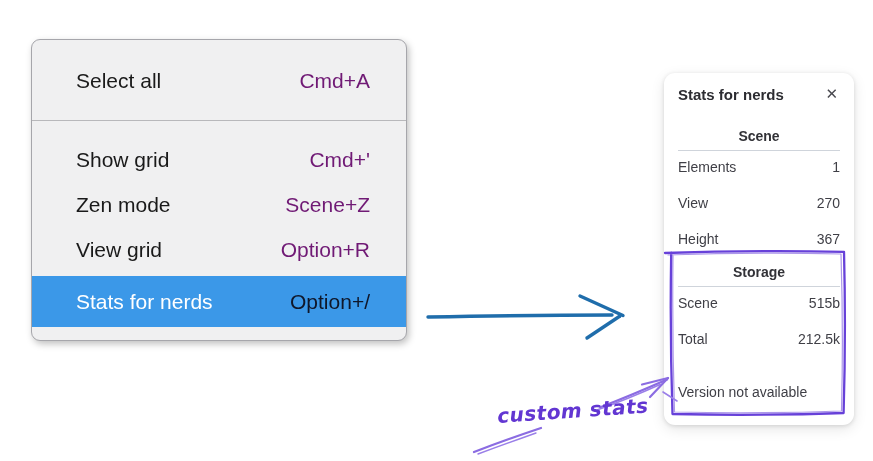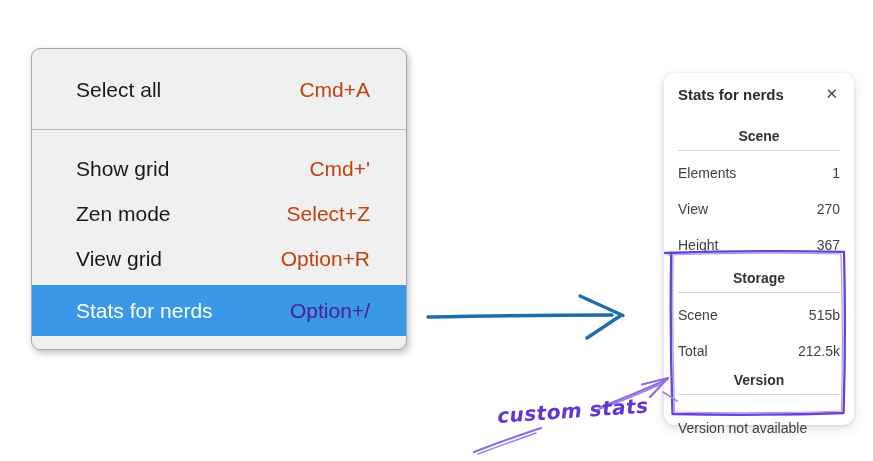--- a/index.html
+++ b/index.html
@@ -3,53 +3,53 @@
 <meta charset="utf-8">
 <style>
   html,body{margin:0;padding:0;background:#fff;}
   #stage{
     position:relative;width:873px;height:461px;background:#ffffff;
     font-family:"Liberation Sans",sans-serif;overflow:hidden;
   }
 
   
   .menu{
-    position:absolute;left:31px;top:48px;width:376px;height:302px;
+    position:absolute;left:31px;top:39px;width:376px;height:302px;
     background:#f0f0f1;border:1px solid #a6a6ab;border-radius:9px;
     box-shadow:2px 3px 7px rgba(0,0,0,.25);box-sizing:border-box;overflow:hidden;
   }
   .menu-sect-1{padding-top:18px;padding-bottom:17px;}
   .menu-sect-2{border-top:1px solid #b8b8bb;padding-top:16px;padding-bottom:0;}
   .menu-item{
     height:45px;display:flex;align-items:center;justify-content:space-between;
     padding:0 36px 0 44px;font-size:21px;color:#1a1a1a;cursor:default;
   }
-  .menu-item .shortcut{color:#c2410c;}
+  .menu-item .shortcut{color:#701a75;}
   .menu-item.highlighted{height:51px;margin-top:4px;background:#3b98e8;color:#ffffff;}
-  .menu-item.highlighted .shortcut{color:#4c1d95;}
+  .menu-item.highlighted .shortcut{color:#0f172a;}
 
   
   .panel{
     position:absolute;left:664px;top:73px;width:190px;height:352px;
     background:#ffffff;border-radius:11px;box-shadow:0 1px 4px rgba(0,0,0,.12),0 4px 14px rgba(0,0,0,.10);
     box-sizing:border-box;padding:12px 14px;color:#3f3f46;font-size:14px;
   }
   .panel-title-row{display:flex;align-items:center;justify-content:space-between;margin-bottom:24px;}
   .panel-title{font-weight:bold;font-size:15px;color:#2c2c31;}
   .panel-close{
     font-size:15px;color:#4a4a50;line-height:1;cursor:pointer;background:none;border:none;
     padding:2px;font-family:"DejaVu Sans",sans-serif;
   }
   .sec-header{
     text-align:center;font-weight:bold;font-size:14px;color:#323237;
     padding-bottom:6px;border-bottom:1px solid #cfd4db;margin-bottom:4px;
   }
-  .sec-header.mt1{margin-top:11px;}
+  .sec-header.mt1{margin-top:5px;}
   .sec-header.mt2{margin-top:7px;}
-  .stat-row{display:flex;justify-content:space-between;align-items:center;height:28px;margin-top:8px;}
+  .stat-row{display:flex;justify-content:space-between;height:28px;margin-top:8px;}
   .stat-row .val{text-align:right;}
   .note-row{height:28px;display:flex;align-items:center;margin-top:19px;}
 
   
   #overlay{position:absolute;left:0;top:0;width:873px;height:461px;pointer-events:none;}
   .hand-label{
     position:absolute;left:497px;top:398px;width:170px;
     font-family:"DejaVu Sans",sans-serif;font-style:italic;font-weight:600;
     font-size:20px;letter-spacing:.5px;color:#6236d2;transform:rotate(-4deg);
     pointer-events:none;
@@ -67,21 +67,21 @@
         <span class="shortcut">Cmd+A</span>
       </div>
     </div>
     <div class="menu-sect-2">
       <div class="menu-item">
         <span>Show grid</span>
         <span class="shortcut">Cmd+'</span>
       </div>
       <div class="menu-item">
         <span>Zen mode</span>
-        <span class="shortcut">Select+Z</span>
+        <span class="shortcut">Scene+Z</span>
       </div>
       <div class="menu-item">
         <span>View grid</span>
         <span class="shortcut">Option+R</span>
       </div>
       <div class="menu-item highlighted">
         <span>Stats for nerds</span>
         <span class="shortcut">Option+/</span>
       </div>
     </div>
@@ -110,21 +110,20 @@
     <div class="sec-header mt1">Storage</div>
     <div class="stat-row">
       <span>Scene</span>
       <span class="val">515b</span>
     </div>
     <div class="stat-row">
       <span>Total</span>
       <span class="val">212.5k</span>
     </div>
 
-    <div class="sec-header mt2">Version</div>
     <div class="note-row">Version not available</div>
   </div>
 
   <svg id="overlay" viewBox="0 0 873 461" xmlns="http://www.w3.org/2000/svg">
 
     <g stroke="#1f6dab" stroke-width="3.4" stroke-linecap="round" fill="none">
       <path d="M428,317 C500,315.6 560,315 612,315"></path>
       <path d="M580,296 L623,315.5"></path>
       <path d="M587,338 L620,316"></path>
     </g>

